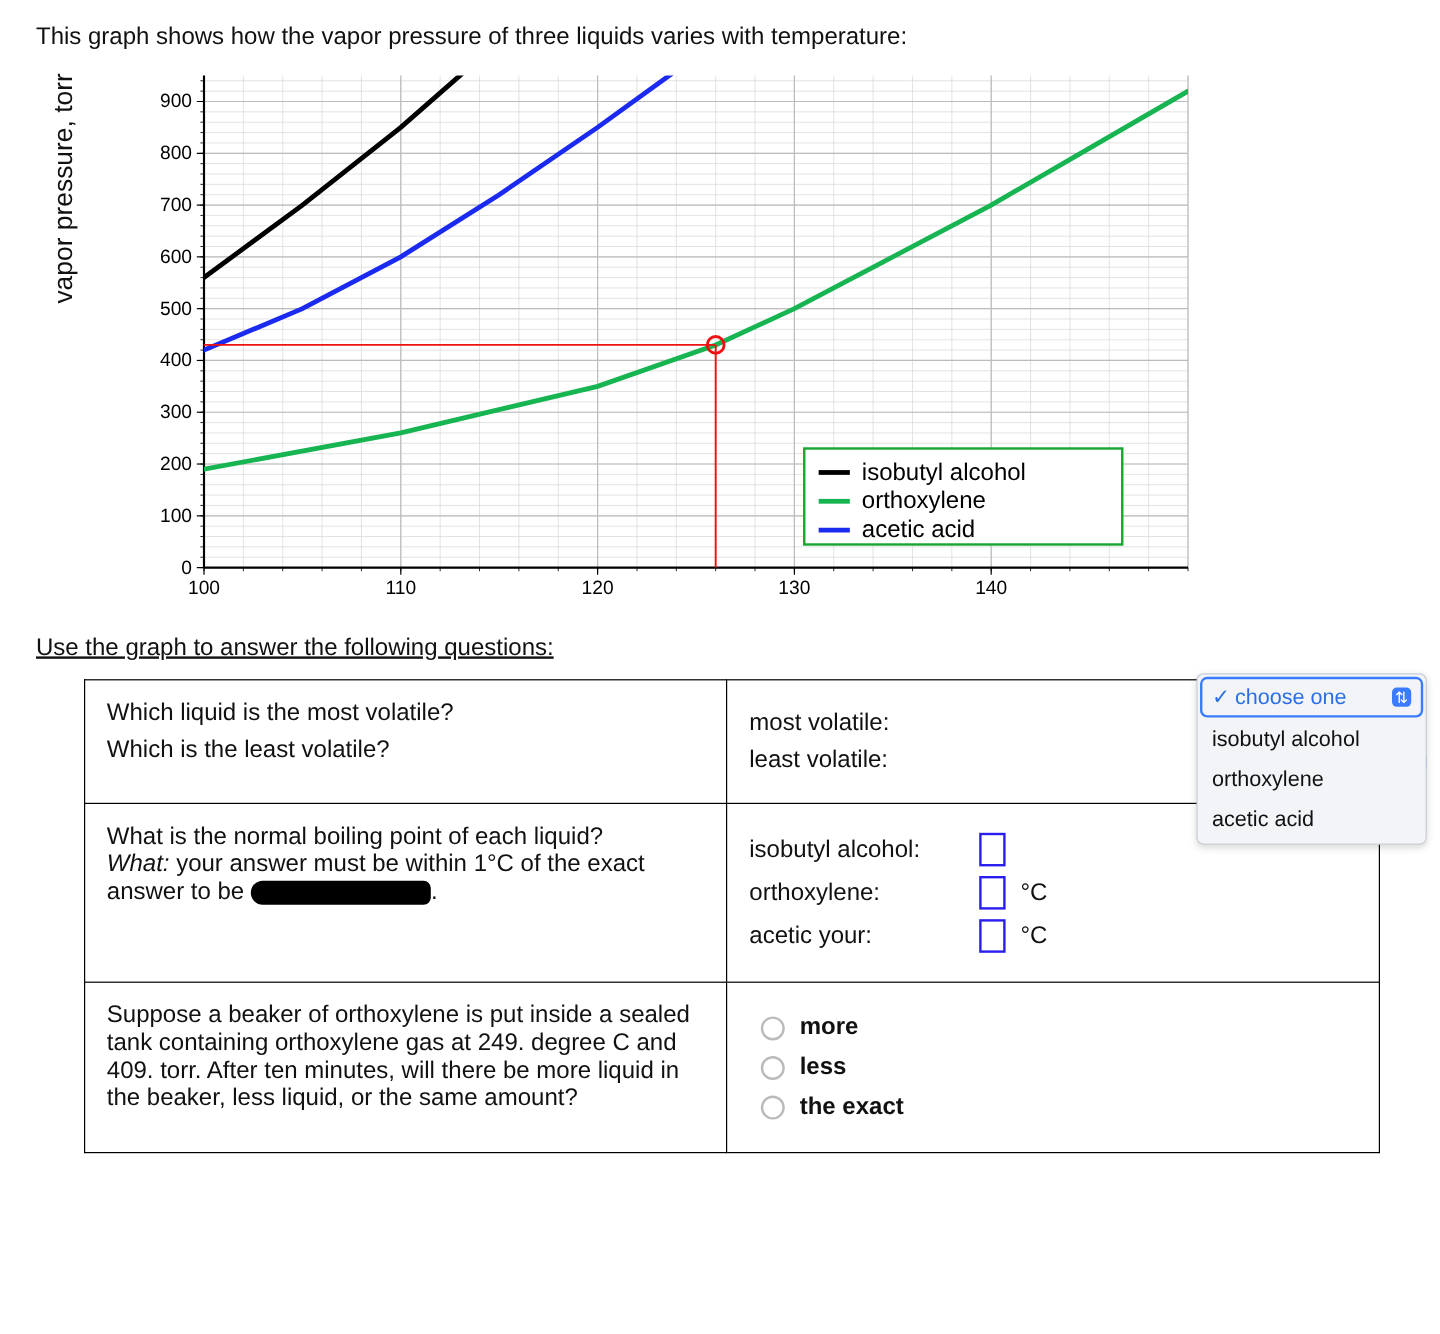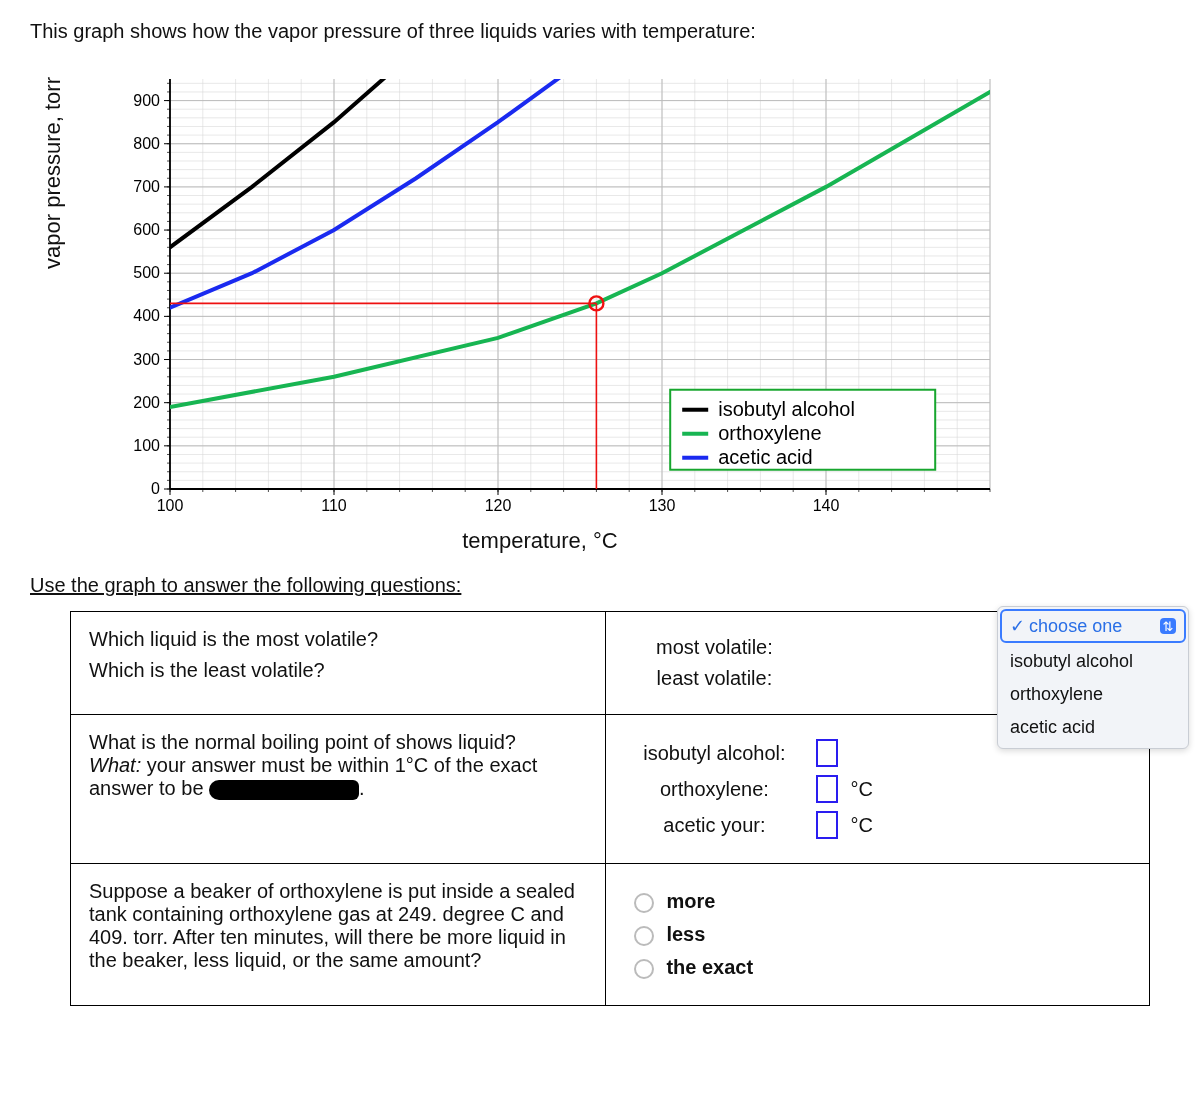--- a/index.html
+++ b/index.html
@@ -4,21 +4,21 @@
 <style>
   body {
     font-family: Arial, Helvetica, sans-serif;
     font-size: 20px;
     color: #111;
     margin: 0;
     padding: 20px 30px;
     width: 1200px;
     box-sizing: border-box;
   }
-  .intro { margin-bottom: 26px; }
+  .intro { margin-bottom: 10px; }
   .chart-wrap { position: relative; margin-left: 40px; margin-bottom: 20px; }
   .ylabel {
     position: absolute;
     left: -30px;
     top: 200px;
     transform: rotate(-90deg);
     transform-origin: left top;
     font-size: 22px;
   }
   .xlabel {
@@ -36,21 +36,21 @@
     margin-left: 40px;
   }
   .qtable td {
     border: 1.5px solid #000;
     padding: 16px 18px;
     vertical-align: top;
     font-size: 20px;
   }
   .qtable td.left { width: 530px; }
   .qtable td.right { width: 530px; position: relative; }
-  .ans-row { display: flex; align-items: center; margin: 8px 0; gap: 12px; text-align: center; }
+  .ans-row { display: flex; align-items: center; margin: 8px 0; gap: 12px; }
   .ans-label { min-width: 180px; }
   .bluebox {
     width: 18px; height: 24px;
     border: 2.5px solid #2a1df0;
     display: inline-block;
   }
   .dropdown {
     position: absolute;
     right: -40px;
     top: -6px;
@@ -336,21 +336,20 @@
         <line x1="650.4" y1="420" x2="650.4" y2="423" stroke="#000" stroke-width="0.7"></line>
         <line x1="683.2" y1="420" x2="683.2" y2="423" stroke="#000" stroke-width="0.7"></line>
         <line x1="716" y1="420" x2="716" y2="423" stroke="#000" stroke-width="0.7"></line>
         <line x1="748.8" y1="420" x2="748.8" y2="423" stroke="#000" stroke-width="0.7"></line>
         <line x1="781.6" y1="420" x2="781.6" y2="423" stroke="#000" stroke-width="0.7"></line>
         <line x1="814.4" y1="420" x2="814.4" y2="423" stroke="#000" stroke-width="0.7"></line>
         <line x1="847.1999999999999" y1="420" x2="847.1999999999999" y2="423" stroke="#000" stroke-width="0.7"></line>
         <line x1="880" y1="420" x2="880" y2="423" stroke="#000" stroke-width="0.7"></line>
       </g>
   </svg>
-  <div class="xlabel">temperature,  °C</div>
 </div>
 
 <div class="section">Use the graph to answer the following questions:</div>
 
 <table class="qtable">
   <tbody>
       <tr>
     <td class="left">
       <div>Which liquid is the most volatile?</div>
       <div style="height:8px"></div>
@@ -372,21 +371,21 @@
         <div class="dropdown-opt">isobutyl alcohol</div>
         <div class="dropdown-opt">orthoxylene</div>
         <div class="dropdown-opt">acetic acid</div>
       </div>
       <span class="spinner-badge" style="right:-40px; top:60px;">⇅</span>
     </td>
   </tr>
 
   <tr>
     <td class="left">
-      <div>What is the normal boiling point of shows liquid?</div>
+      <div>What is the normal boiling point of each liquid?</div>
       <div>
         <span class="note">What:</span><span> your answer must be within 1°C of the exact answer to be </span><span class="redacted"></span><span>.</span>
       </div>
     </td>
     <td class="right">
       <div class="ans-row">
         <span class="ans-label">isobutyl alcohol:</span>
         <span class="bluebox"></span>
       </div>
       <div class="ans-row">

